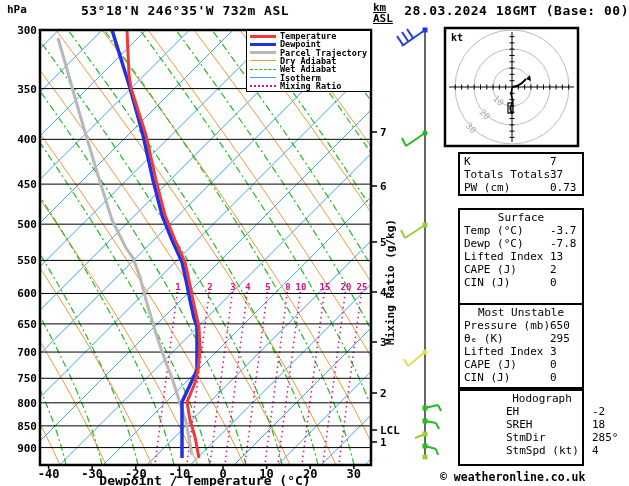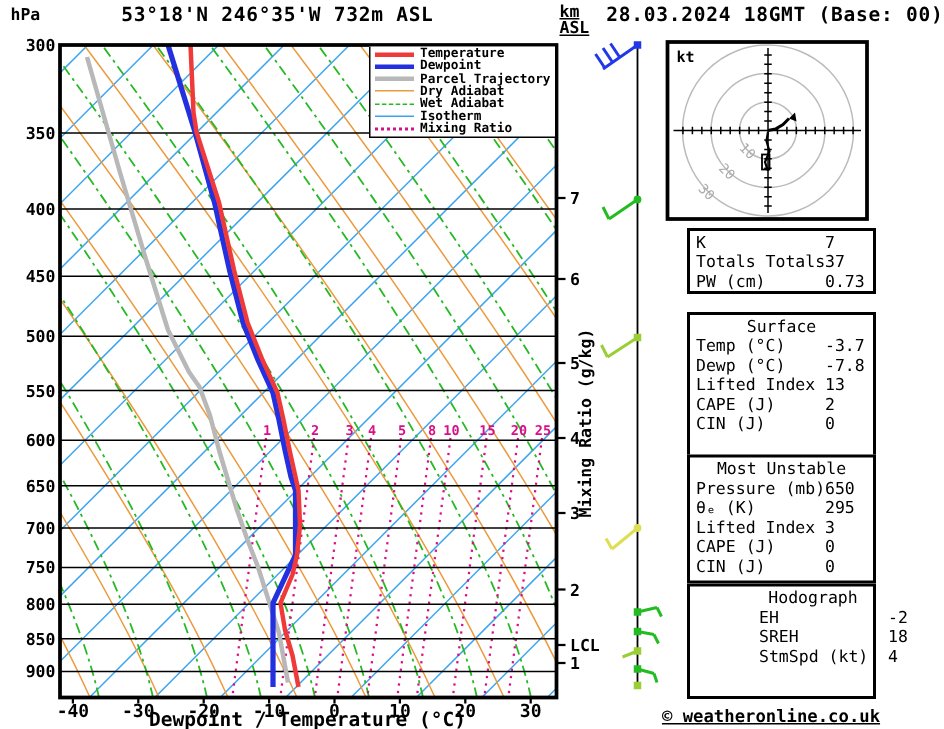--- a/index.html
+++ b/index.html
@@ -13,21 +13,21 @@
           border-left:1px solid #000;border-bottom:1px solid #000;z-index:3;
           display:flex;flex-direction:column;justify-content:space-around;padding:1px 0;}
   .lrow{display:flex;align-items:center;height:8px;}
   .lswatch{width:26px;margin:0 4px 0 3px;flex:0 0 auto;}
   .llabel{font-size:8.5px;font-weight:bold;line-height:8px;white-space:nowrap;}
   .statbox{left:458px;width:126px;background:#fff;border:2px solid #000;z-index:3;
            box-sizing:border-box;padding:1px 0 0 4px;}
   .stitle{font-size:11px;text-align:center;margin-right:4px;line-height:13px;}
   .srow{position:relative;font-size:11px;line-height:13px;white-space:nowrap;}
   .sval{position:absolute;left:86px;top:0;}
-  #footer{left:440px;top:470px;width:148px;text-align:center;font-size:11.5px;font-weight:bold;z-index:3;white-space:nowrap;text-decoration:underline;}
+  #footer{left:440px;top:470px;width:148px;font-size:11.5px;font-weight:bold;z-index:3;white-space:nowrap;}
   svg{position:absolute;left:0;top:0;z-index:1;}
 </style>
 </head>
 <body>
 
 <div class="screen">
 
   <svg id="chart" width="629" height="486">
       <defs>
         <clipPath id="plot">
@@ -339,18 +339,19 @@
         <div class="srow"><span>Pressure (mb)</span><span class="sval">650</span></div>
         <div class="srow"><span>θₑ (K)</span><span class="sval">295</span></div>
         <div class="srow"><span>Lifted Index</span><span class="sval">3</span></div>
         <div class="srow"><span>CAPE (J)</span><span class="sval">0</span></div>
         <div class="srow"><span>CIN (J)</span><span class="sval">0</span></div>
       </div>
       <div class="statbox abs" style="top: 389px; height: 77px; padding-left: 46px;">
         <div class="stitle">Hodograph</div>
         <div class="srow"><span>EH</span><span class="sval">-2</span></div>
         <div class="srow"><span>SREH</span><span class="sval">18</span></div>
+        <div class="srow"><span>StmDir</span><span class="sval">285°</span></div>
         <div class="srow"><span>StmSpd (kt)</span><span class="sval">4</span></div>
       </div>
     </div>
 
   <div id="footer" class="abs">© weatheronline.co.uk</div>
 </div>
 
 </body></html>

